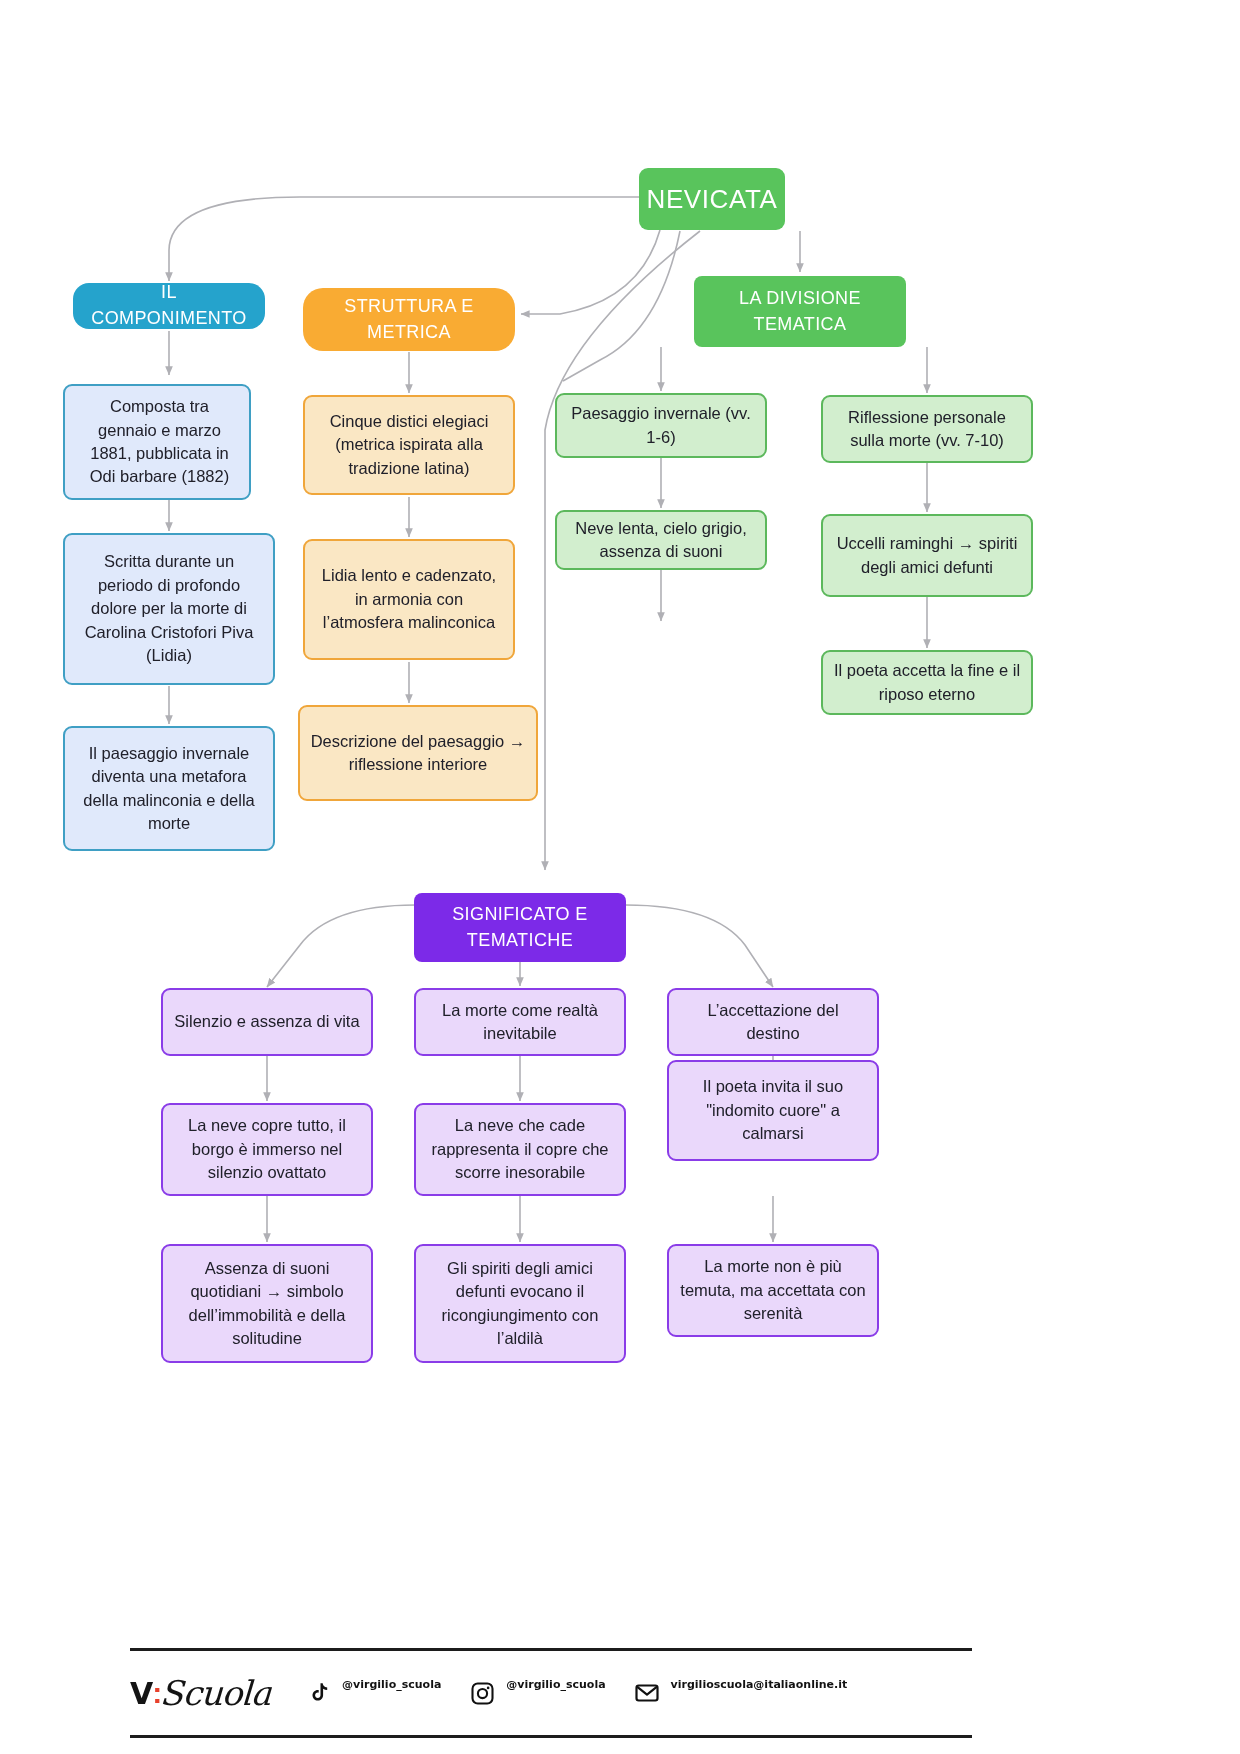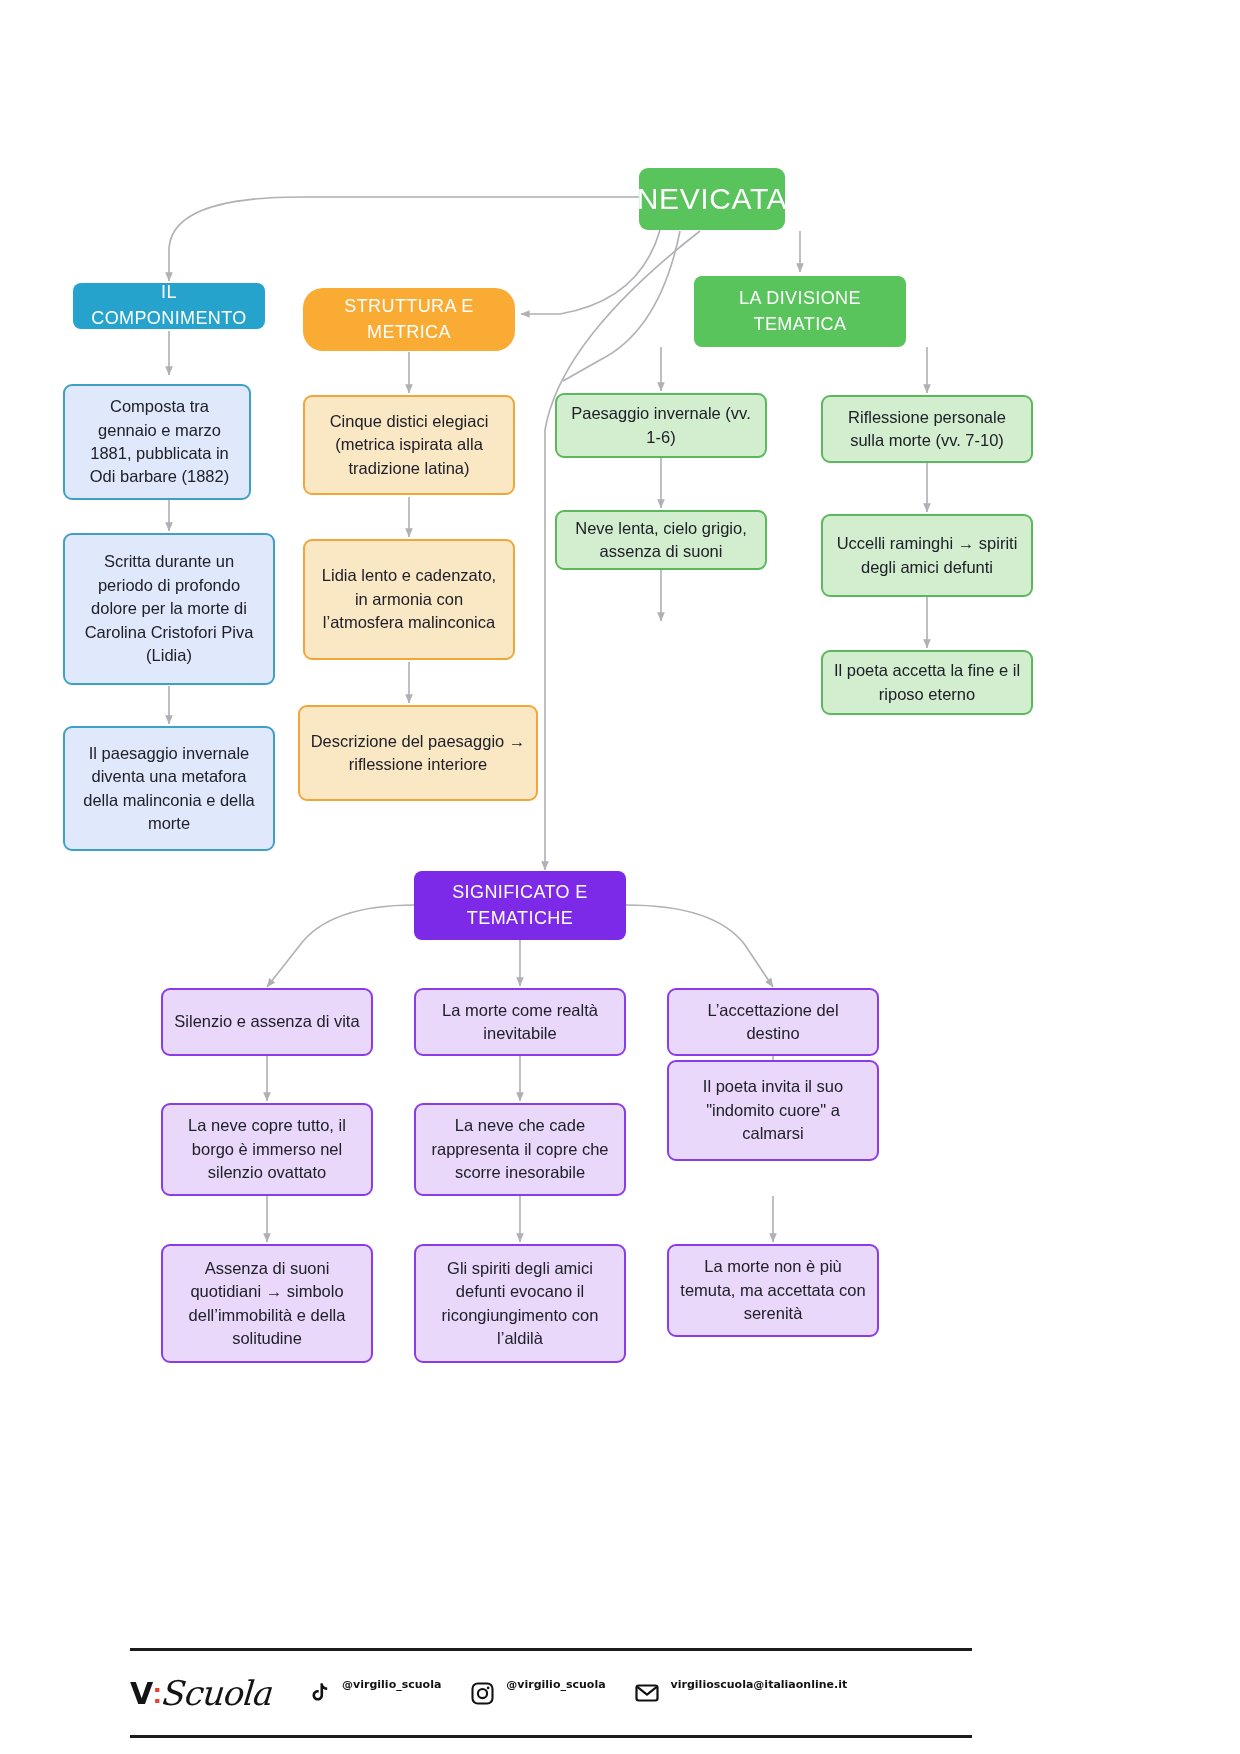--- a/index.html
+++ b/index.html
@@ -39,25 +39,25 @@
   
   .hdr {
     border-radius: 8px;
     color: #ffffff;
     font-size: 18px;
     letter-spacing: 0.4px;
     font-weight: 400;
   }
   .hdr-root {
     background: #59c45c;
-    font-size: 30px;
+    font-size: 26px;
     letter-spacing: 0.6px;
     border-radius: 9px;
   }
-  .hdr-blue   { background: #25a3cc; }
+  .hdr-blue   { background: #25a3cc; border-radius: 16px; }
   .hdr-orange { background: #f9ab33; border-radius: 20px; }
   .hdr-green  { background: #59c45c; }
   .hdr-purple { background: #7c2ae8; }
 
   
   .leaf {
     border-radius: 9px;
     border-width: 2px;
     border-style: solid;
     font-size: 16.5px;
@@ -226,21 +226,21 @@
   <div class="node leaf leaf-green" style="left:821px; top:395px; width:212px; height:68px;">
     <span>Riflessione personale sulla morte (vv. 7-10)</span>
   </div>
   <div class="node leaf leaf-green" style="left:821px; top:514px; width:212px; height:83px;">
     <span>Uccelli raminghi → spiriti degli amici defunti</span>
   </div>
   <div class="node leaf leaf-green" style="left:821px; top:650px; width:212px; height:65px;">
     <span>Il poeta accetta la fine e il riposo eterno</span>
   </div>
 
-  <div class="node hdr hdr-purple" style="left:414px; top:871px; width:212px; height:69px;">
+  <div class="node hdr hdr-purple" style="left:414px; top:893px; width:212px; height:69px;">
     <span>SIGNIFICATO E TEMATICHE</span>
   </div>
 
   <div class="node leaf leaf-purple" style="left:161px; top:988px; width:212px; height:68px;">
     <span>Silenzio e assenza di vita</span>
   </div>
   <div class="node leaf leaf-purple" style="left:161px; top:1103px; width:212px; height:93px;">
     <span>La neve copre tutto, il borgo è immerso nel silenzio ovattato</span>
   </div>
   <div class="node leaf leaf-purple" style="left:161px; top:1244px; width:212px; height:119px;">

